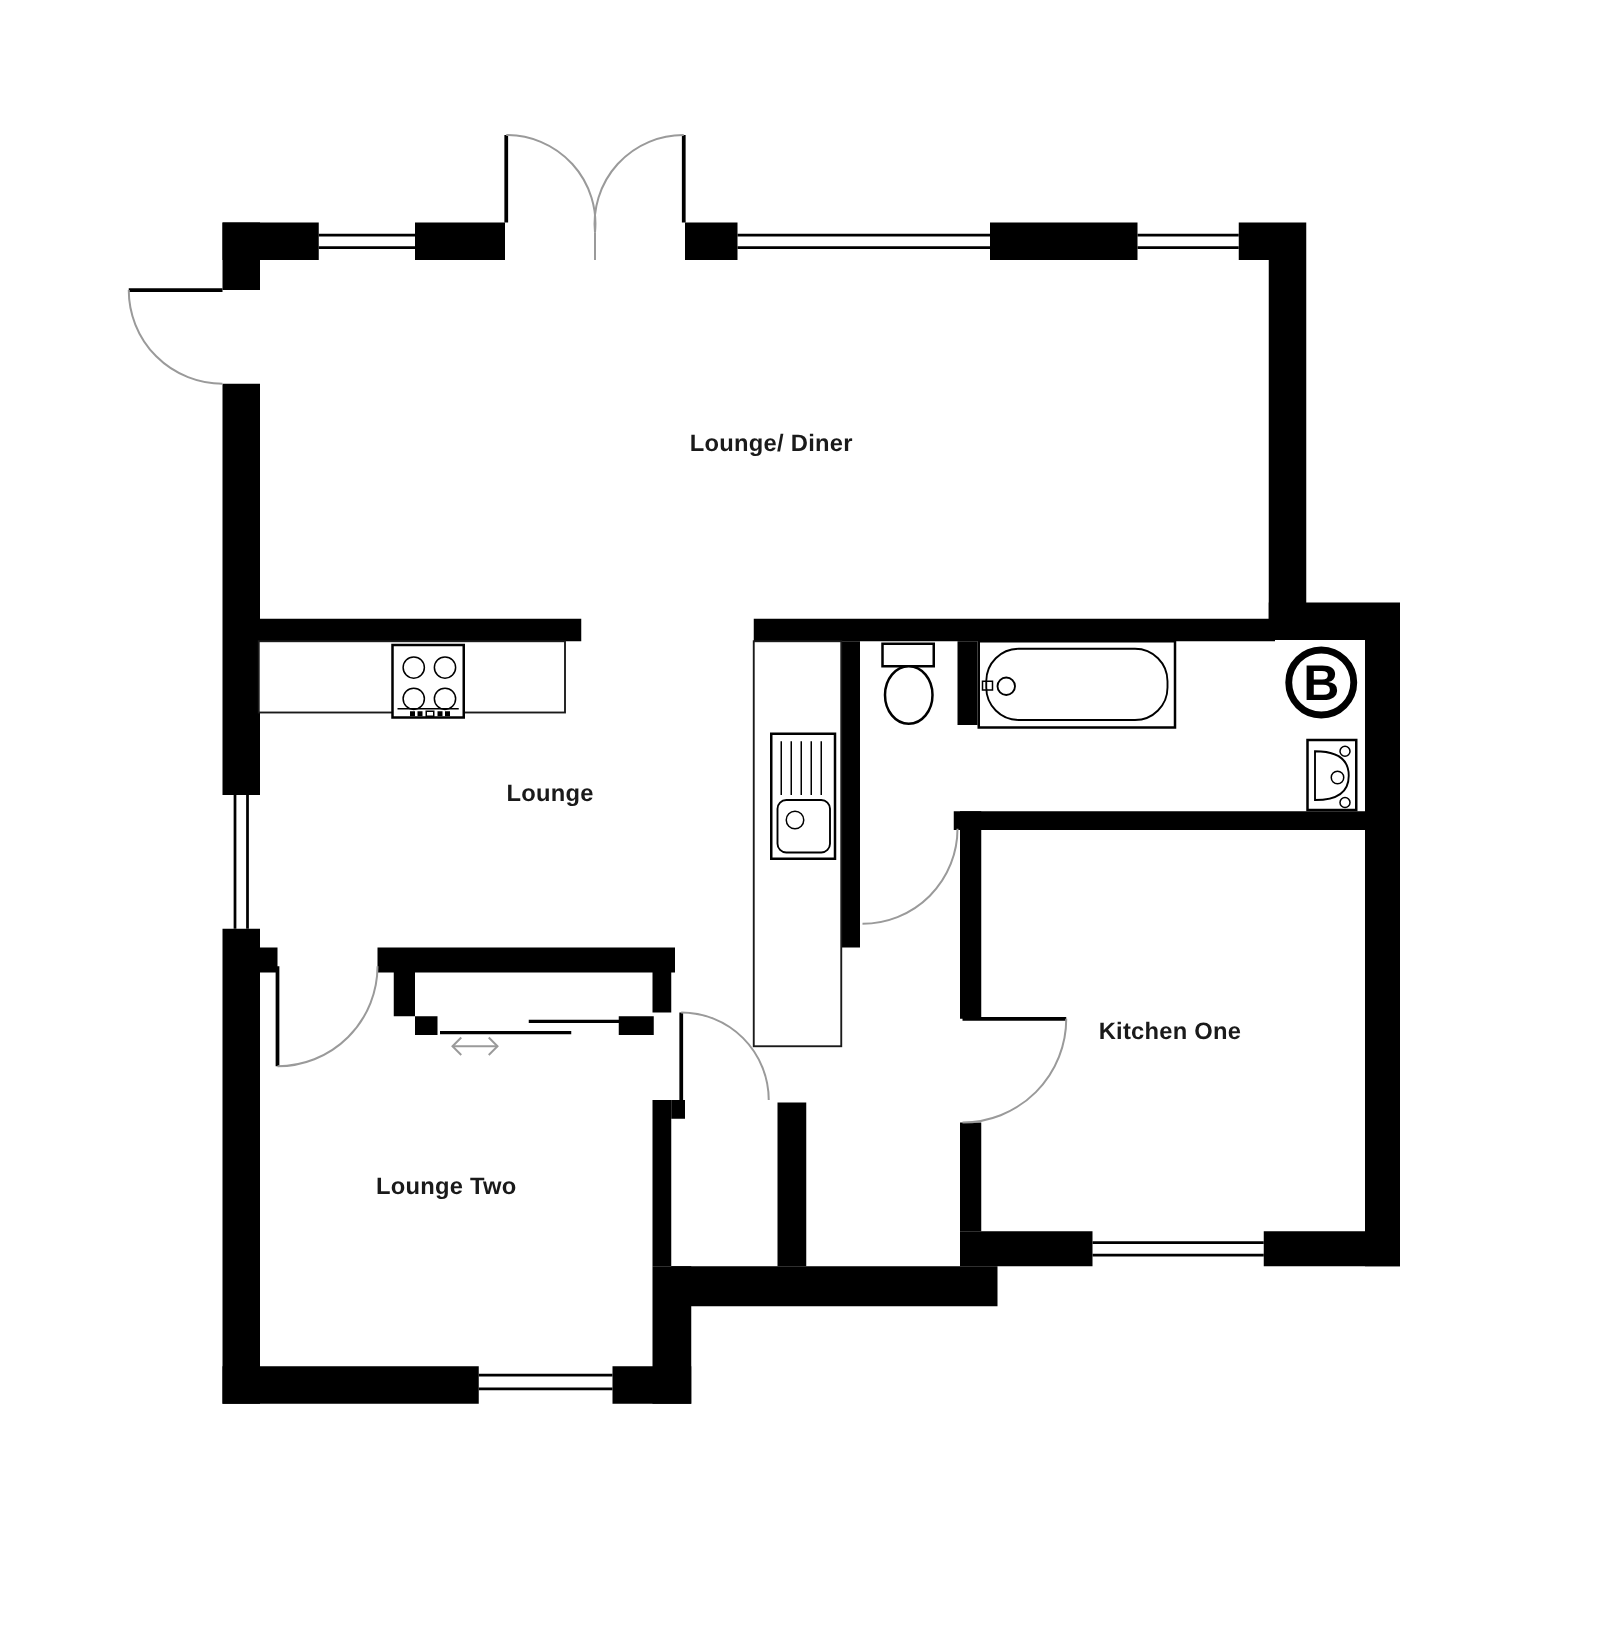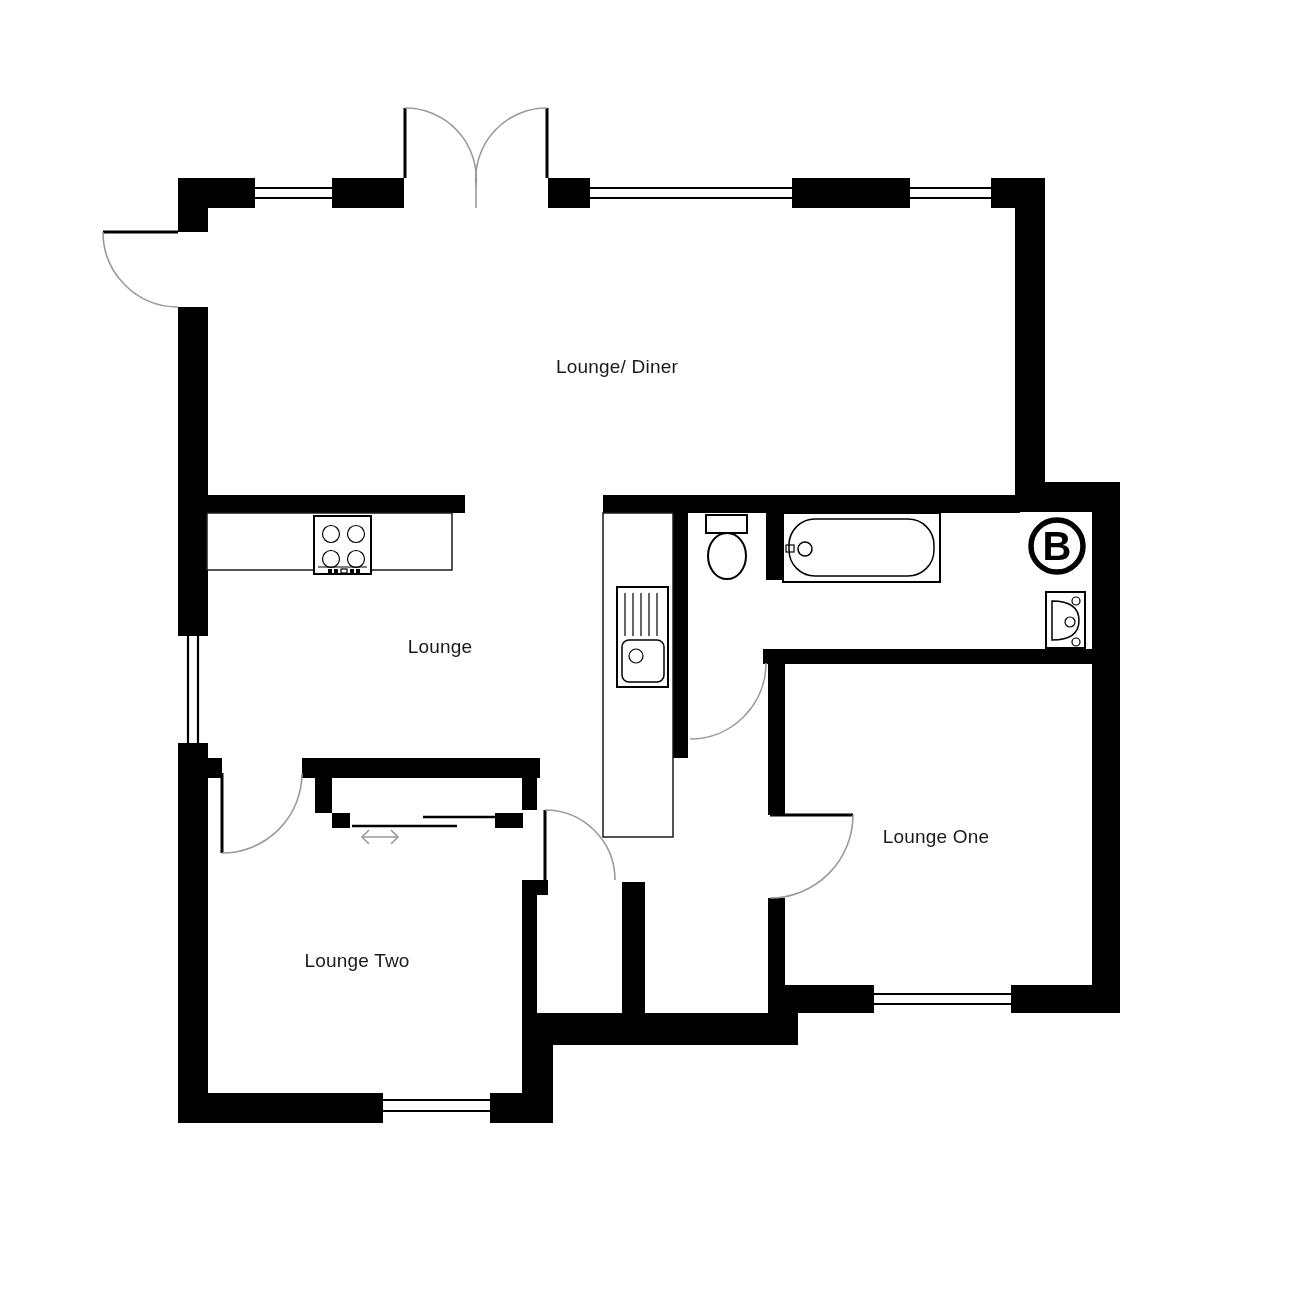--- a/index.html
+++ b/index.html
@@ -17,26 +17,25 @@
   .arc{stroke:#9a9a9a;stroke-width:1.6;fill:none;}
   .thin-gray{stroke:#9a9a9a;stroke-width:1.6;fill:none;}
   .fx{fill:#ffffff;stroke:#000000;stroke-width:2;}
   .fx2{fill:#ffffff;stroke:#000000;stroke-width:1.5;}
   .fx3{fill:none;stroke:#000000;stroke-width:1.2;}
   .ctr{fill:#ffffff;stroke:#1a1a1a;stroke-width:1.5;}
   .slide{stroke:#000000;stroke-width:2.6;}
   .room-label{
     position:absolute;
     transform:translate(-50%,-50%);
-    font-weight:normal;
+    font-weight:bold;
     font-size:19px;
     color:#1a1a1a;
     white-space:nowrap;
     letter-spacing:0.2px;
-    margin-top:11px;
   }
   .boiler-text{
     font-weight:bold;
     font-size:40px;
   }
 </style>
 </head>
 <body>
 
 <div class="plan">
@@ -221,15 +220,15 @@
       </g>
       <g>
         <circle cx="1057" cy="546" r="26" fill="#ffffff" stroke="#000000" stroke-width="5.5"></circle>
         <text class="boiler-text" x="1057" y="560" text-anchor="middle">B</text>
       </g>
     </g>
   </svg>
 
   <div class="room-label" style="left:617px;top:356px;">Lounge/ Diner</div>
   <div class="room-label" style="left:440px;top:636px;">Lounge</div>
-  <div class="room-label" style="left:936px;top:826px;">Lounge One</div>
+  <div class="room-label" style="left:936px;top:826px;">Kitchen One</div>
   <div class="room-label" style="left:357px;top:950px;">Lounge Two</div>
 </div>
 
 </body></html>

